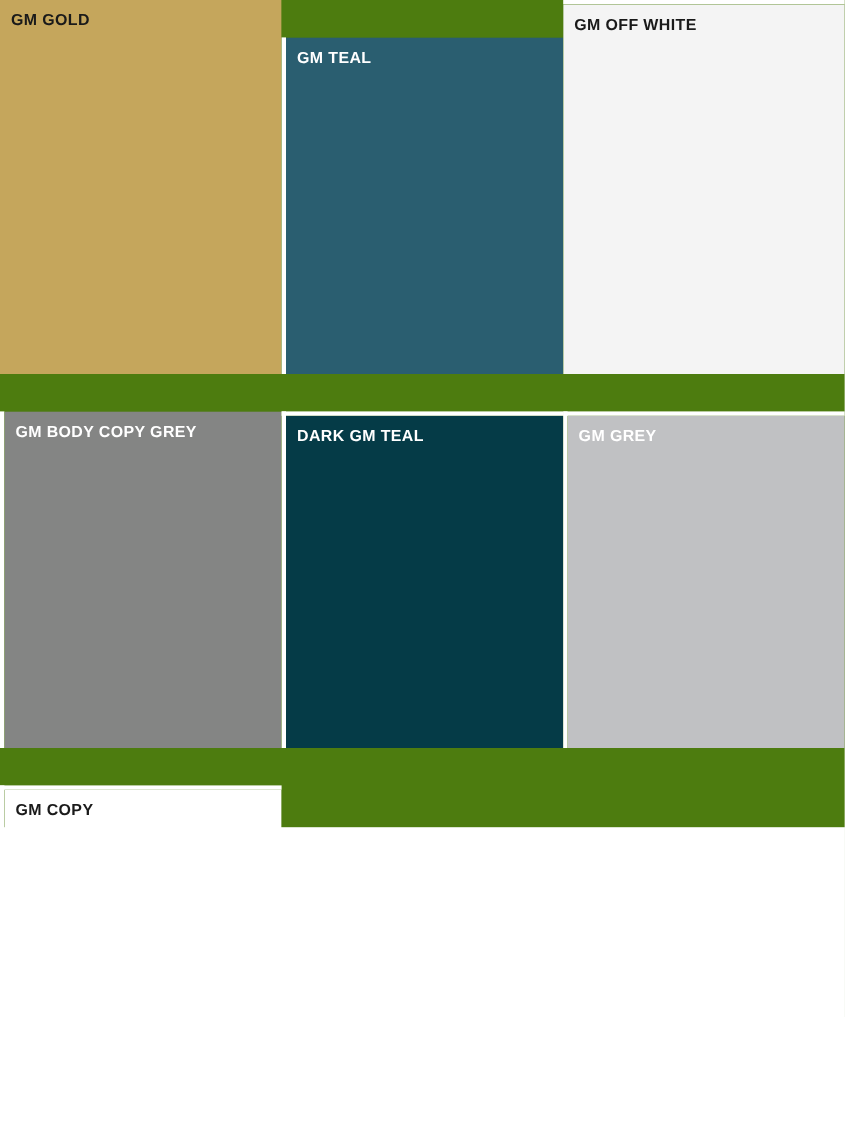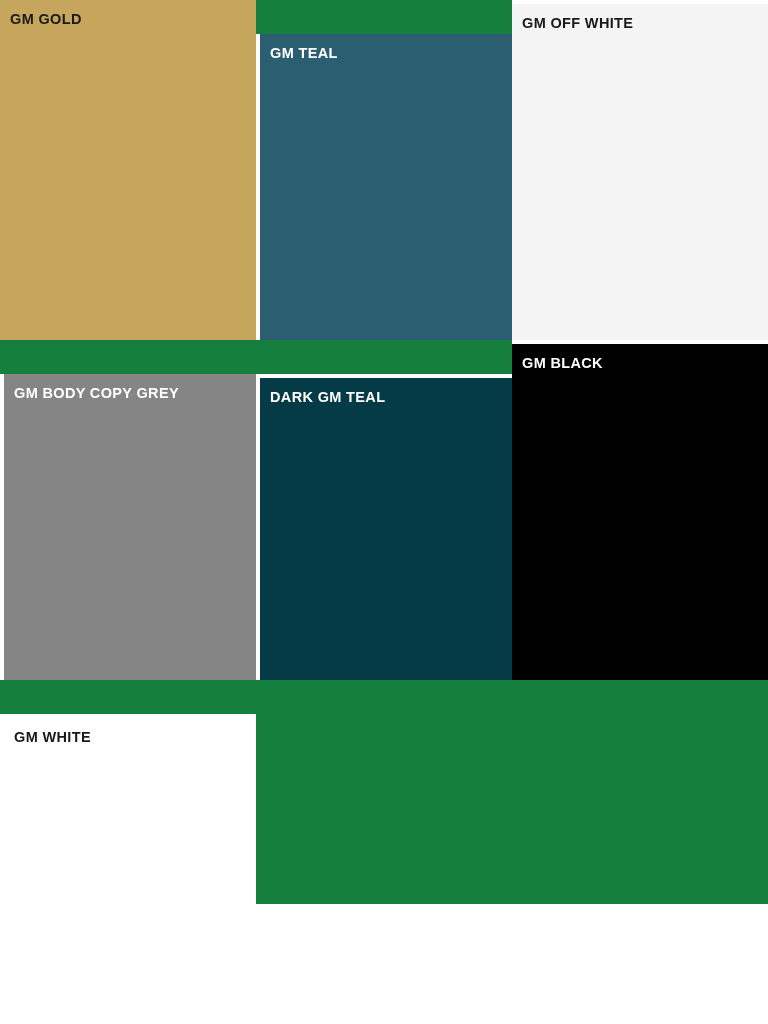--- a/index.html
+++ b/index.html
@@ -9,25 +9,25 @@
   }
   body {
     width: 768px;
     height: 1024px;
     overflow: hidden;
     font-family: "Liberation Sans", sans-serif;
   }
 
   #palette-grid {
     width: 768px;
-    height: 904px;
+    height: 752px;
     display: grid;
     grid-template-columns: 256px 256px 256px;
     grid-template-rows: 340px 340px 344px;
-    background: #15803d;
+    background: #4d7c0f;
   }
 
   .swatch {
     position: relative;
     box-sizing: border-box;
     overflow: hidden;
   }
 
   
   .swatch.gap-top { border-top: 4px solid #ffffff; }
@@ -78,24 +78,24 @@
     <div class="swatch-fill" style="background: rgb(132, 133, 132);"></div>
     <div class="swatch-label" style="color: rgb(255, 255, 255);">GM BODY COPY GREY</div>
   </div>
 
 
   <div class="swatch gap-top gap-left">
     <div class="swatch-fill" style="background: rgb(5, 59, 71);"></div>
     <div class="swatch-label" style="color: rgb(255, 255, 255);">DARK GM TEAL</div>
   </div>
 
-  <div class="swatch gap-top">
-    <div class="swatch-fill" style="background: rgb(0, 0, 0);"></div>
-    <div class="swatch-label" style="color: rgb(255, 255, 255);">GM BLACK</div>
+
+  <div class="swatch gap-top gap-left">
+    <div class="swatch-fill" style="background: rgb(192, 193, 195);"></div>
+    <div class="swatch-label" style="color: rgb(255, 255, 255);">GM GREY</div>
   </div>
-
 
   <div class="swatch gap-top gap-left">
     <div class="swatch-fill" style="background: rgb(255, 255, 255);"></div>
-    <div class="swatch-label" style="color: rgb(26, 26, 26);">GM WHITE</div>
+    <div class="swatch-label" style="color: rgb(26, 26, 26);">GM COPY</div>
   </div>
 
 </div>
 
 </body></html>

